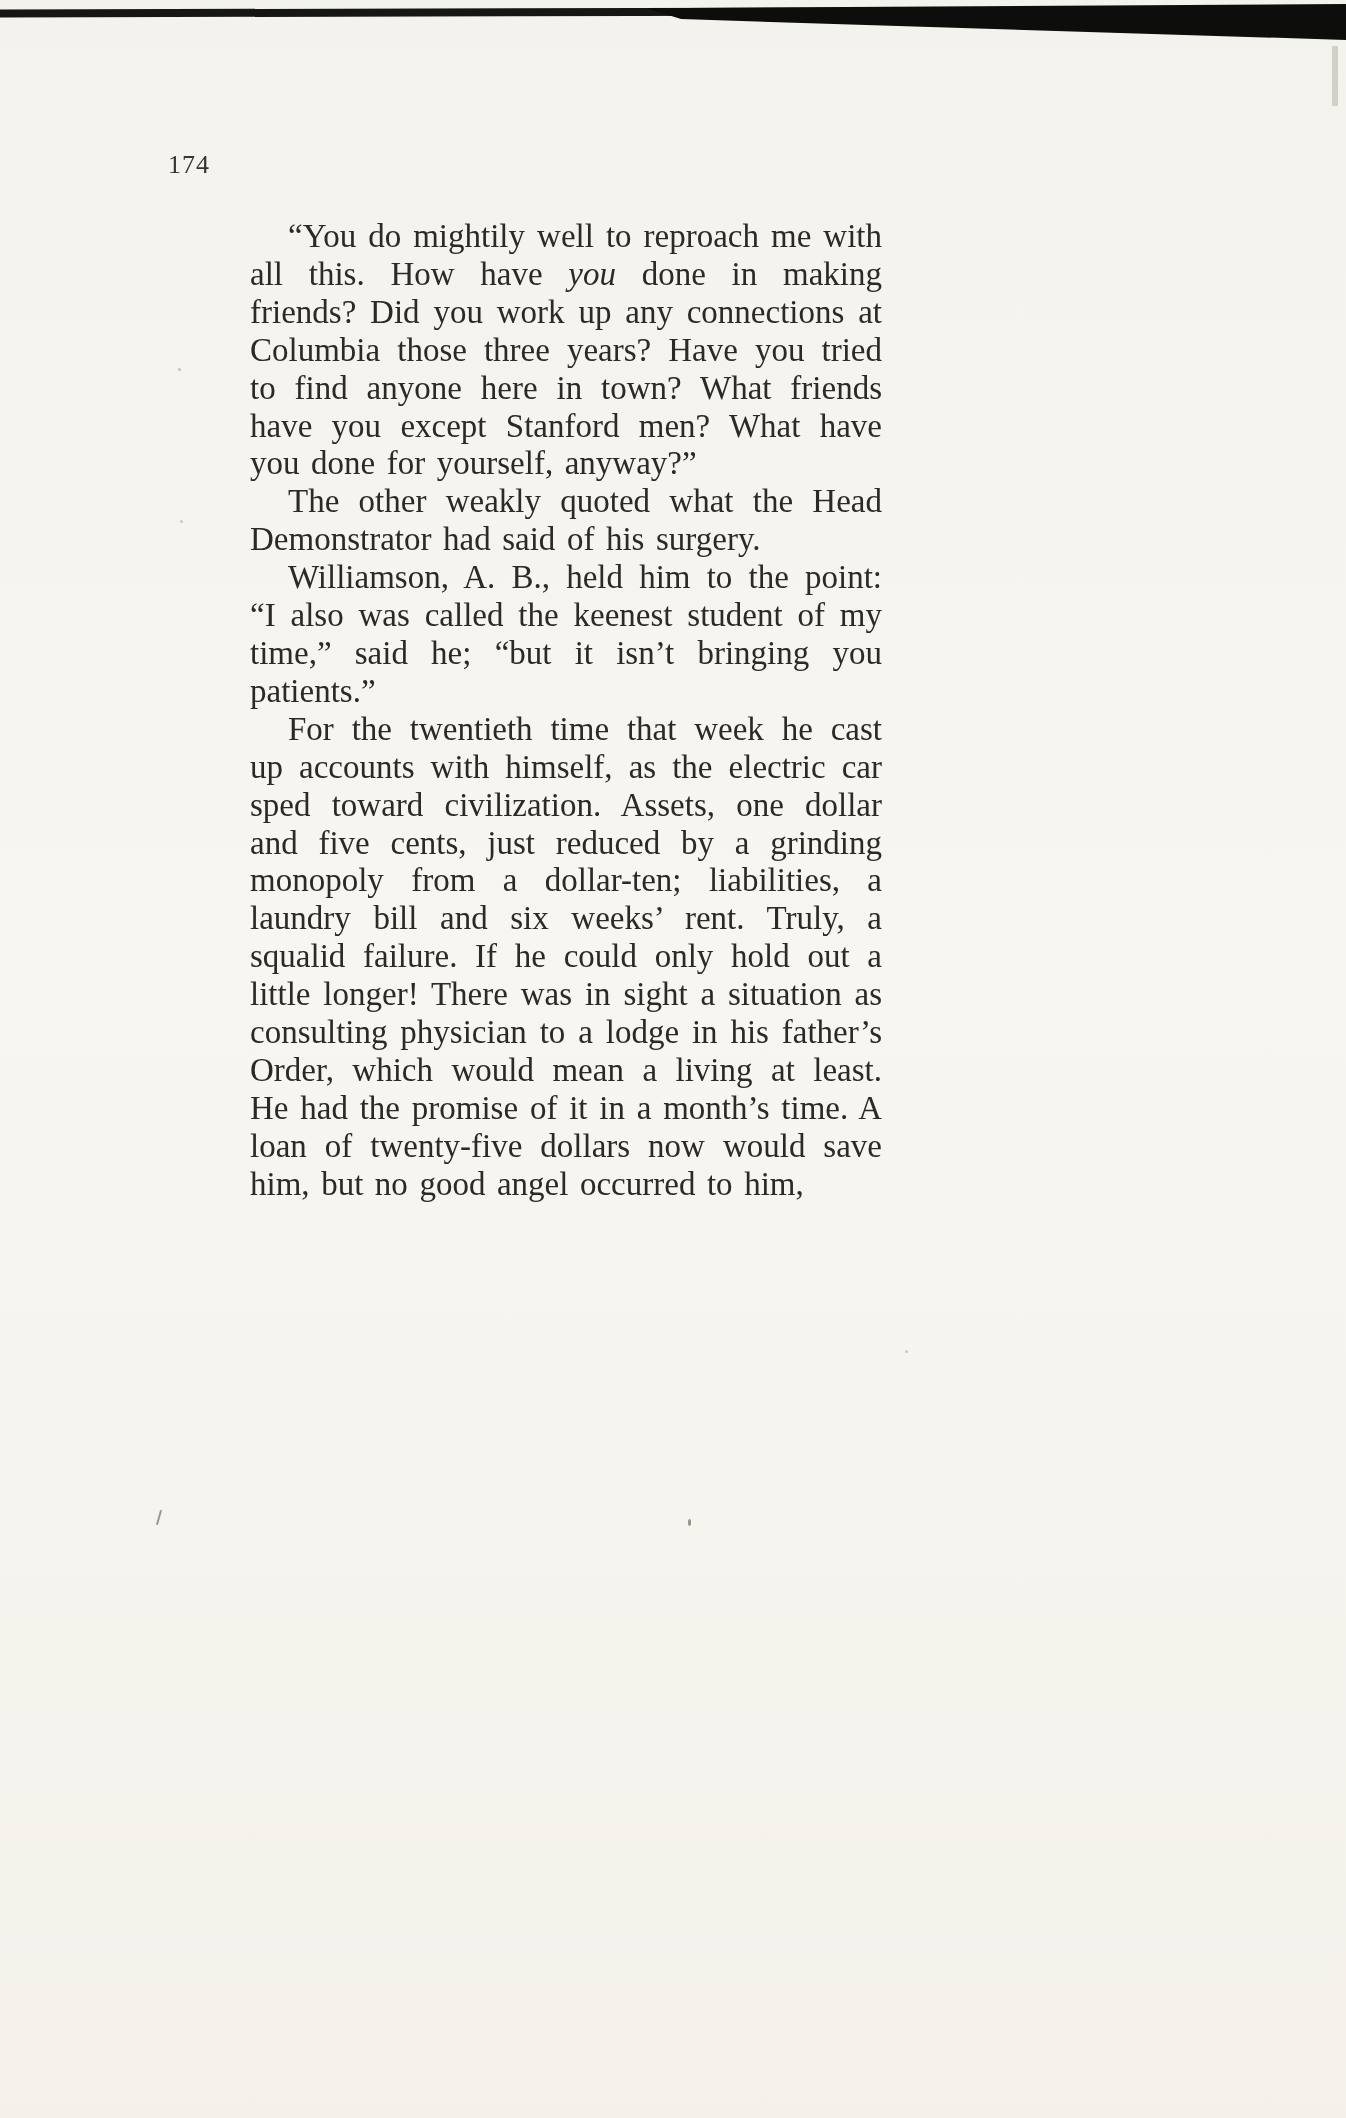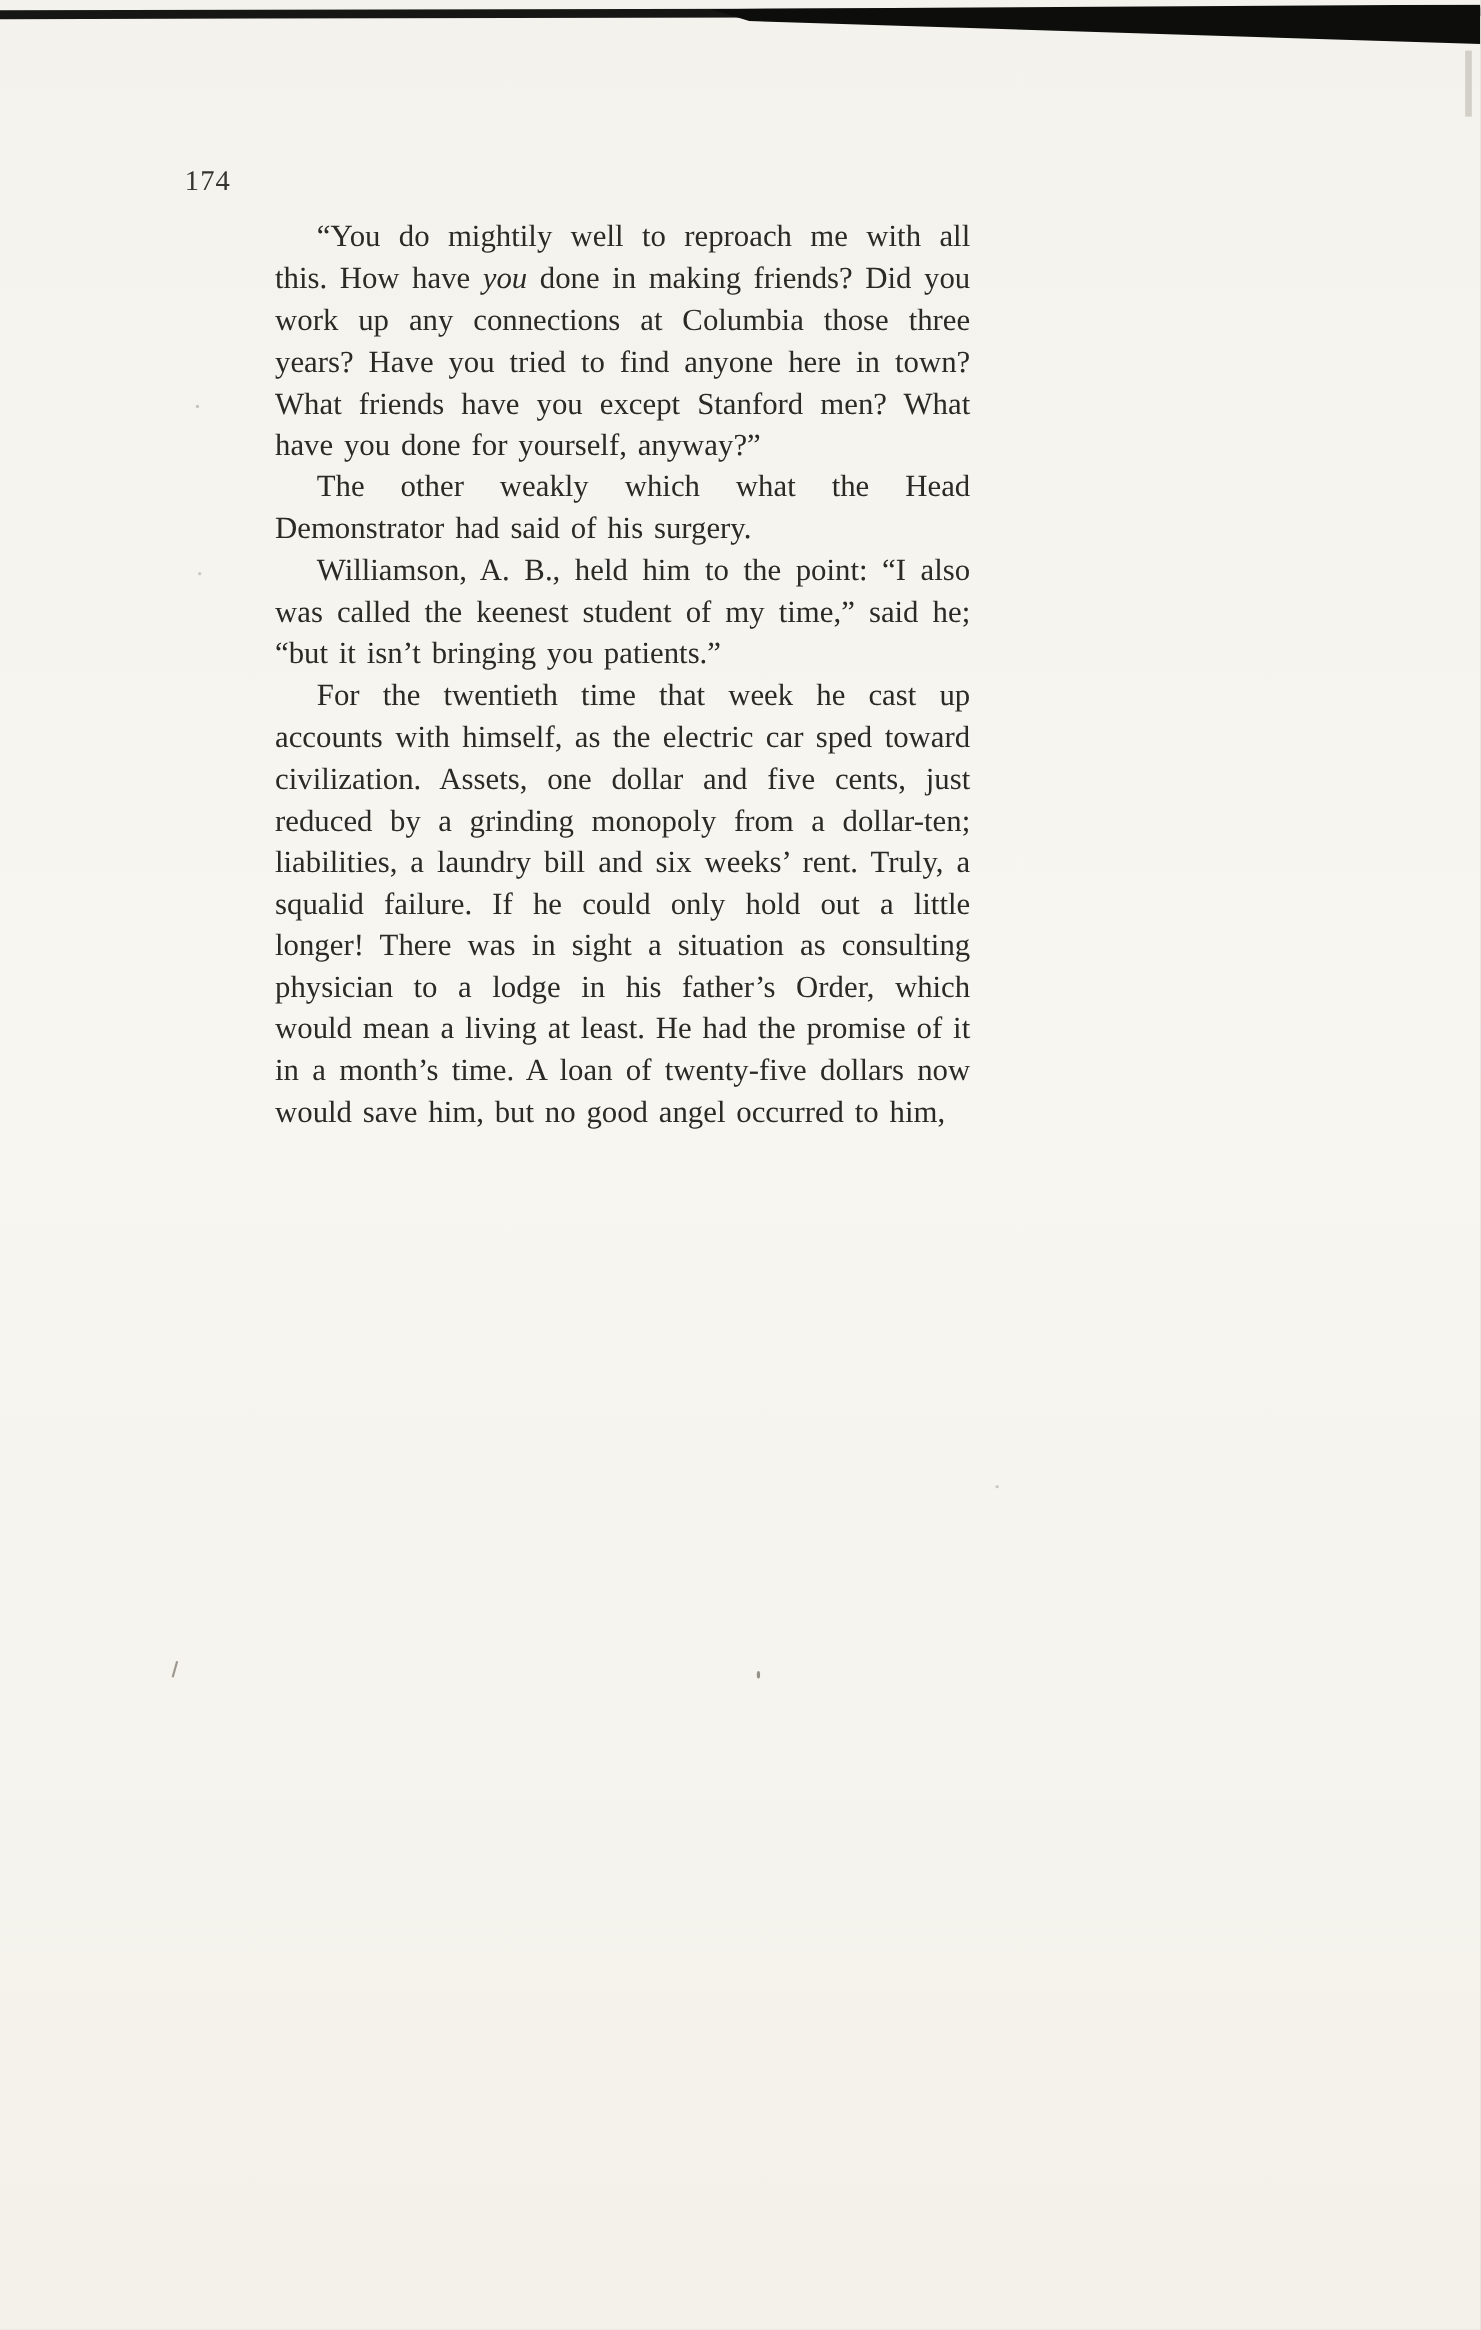--- a/index.html
+++ b/index.html
@@ -59,22 +59,22 @@
 
   .running-title {
     display: block;
     text-align: center;
     font-size: 32px;
     letter-spacing: 0.5px;
     color: #23221e;
   }
 
   .text-block {
-    margin-top: 3px;
-    font-size: 28px;
+    margin-top: 24px;
+    font-size: 33px;
     line-height: 37.9px;
     text-align: justify;
     word-spacing: 0.10em;
     color: #2b2a26;
   }
 
   .para {
     text-indent: 38px;
   }
 
@@ -105,21 +105,21 @@
   <div class="page-inner">
 
     <header class="page-header">
       <span class="page-number">174</span>
     </header>
 
     <main class="text-block">
 
       <p class="para"><span>“You do mightily well to reproach me with all this.  How have </span><em class="ital">you</em><span> done in making friends?  Did you work up any connections at Columbia those three years?  Have you tried to find anyone here in town?  What friends have you except Stanford men?  What have you done for yourself, anyway?”</span></p>
 
-      <p class="para">The other weakly which what the Head Demonstrator had said of his surgery.</p>
+      <p class="para">The other weakly quoted what the Head Demonstrator had said of his surgery.</p>
 
       <p class="para">Williamson, A. B., held him to the point: “I also was called the keenest student of my time,” said he; “but it isn’t bringing you patients.”</p>
 
 
       <p class="para">For the twentieth time that week he cast up accounts with himself, as the electric car sped toward civilization.  Assets, one dollar and five cents, just reduced by a grinding monopoly from a dollar-ten; liabilities, a laundry bill and six weeks’ rent.  Truly, a squalid failure.  If he could only hold out a little longer!  There was in sight a situation as consulting physician to a lodge in his father’s Order, which would mean a living at least.  He had the promise of it in a month’s time.  A loan of twenty-five dollars now would save him, but no good angel occurred to him,</p>
 
     </main>
   </div>
 
   <div class="speckle s1"></div>

